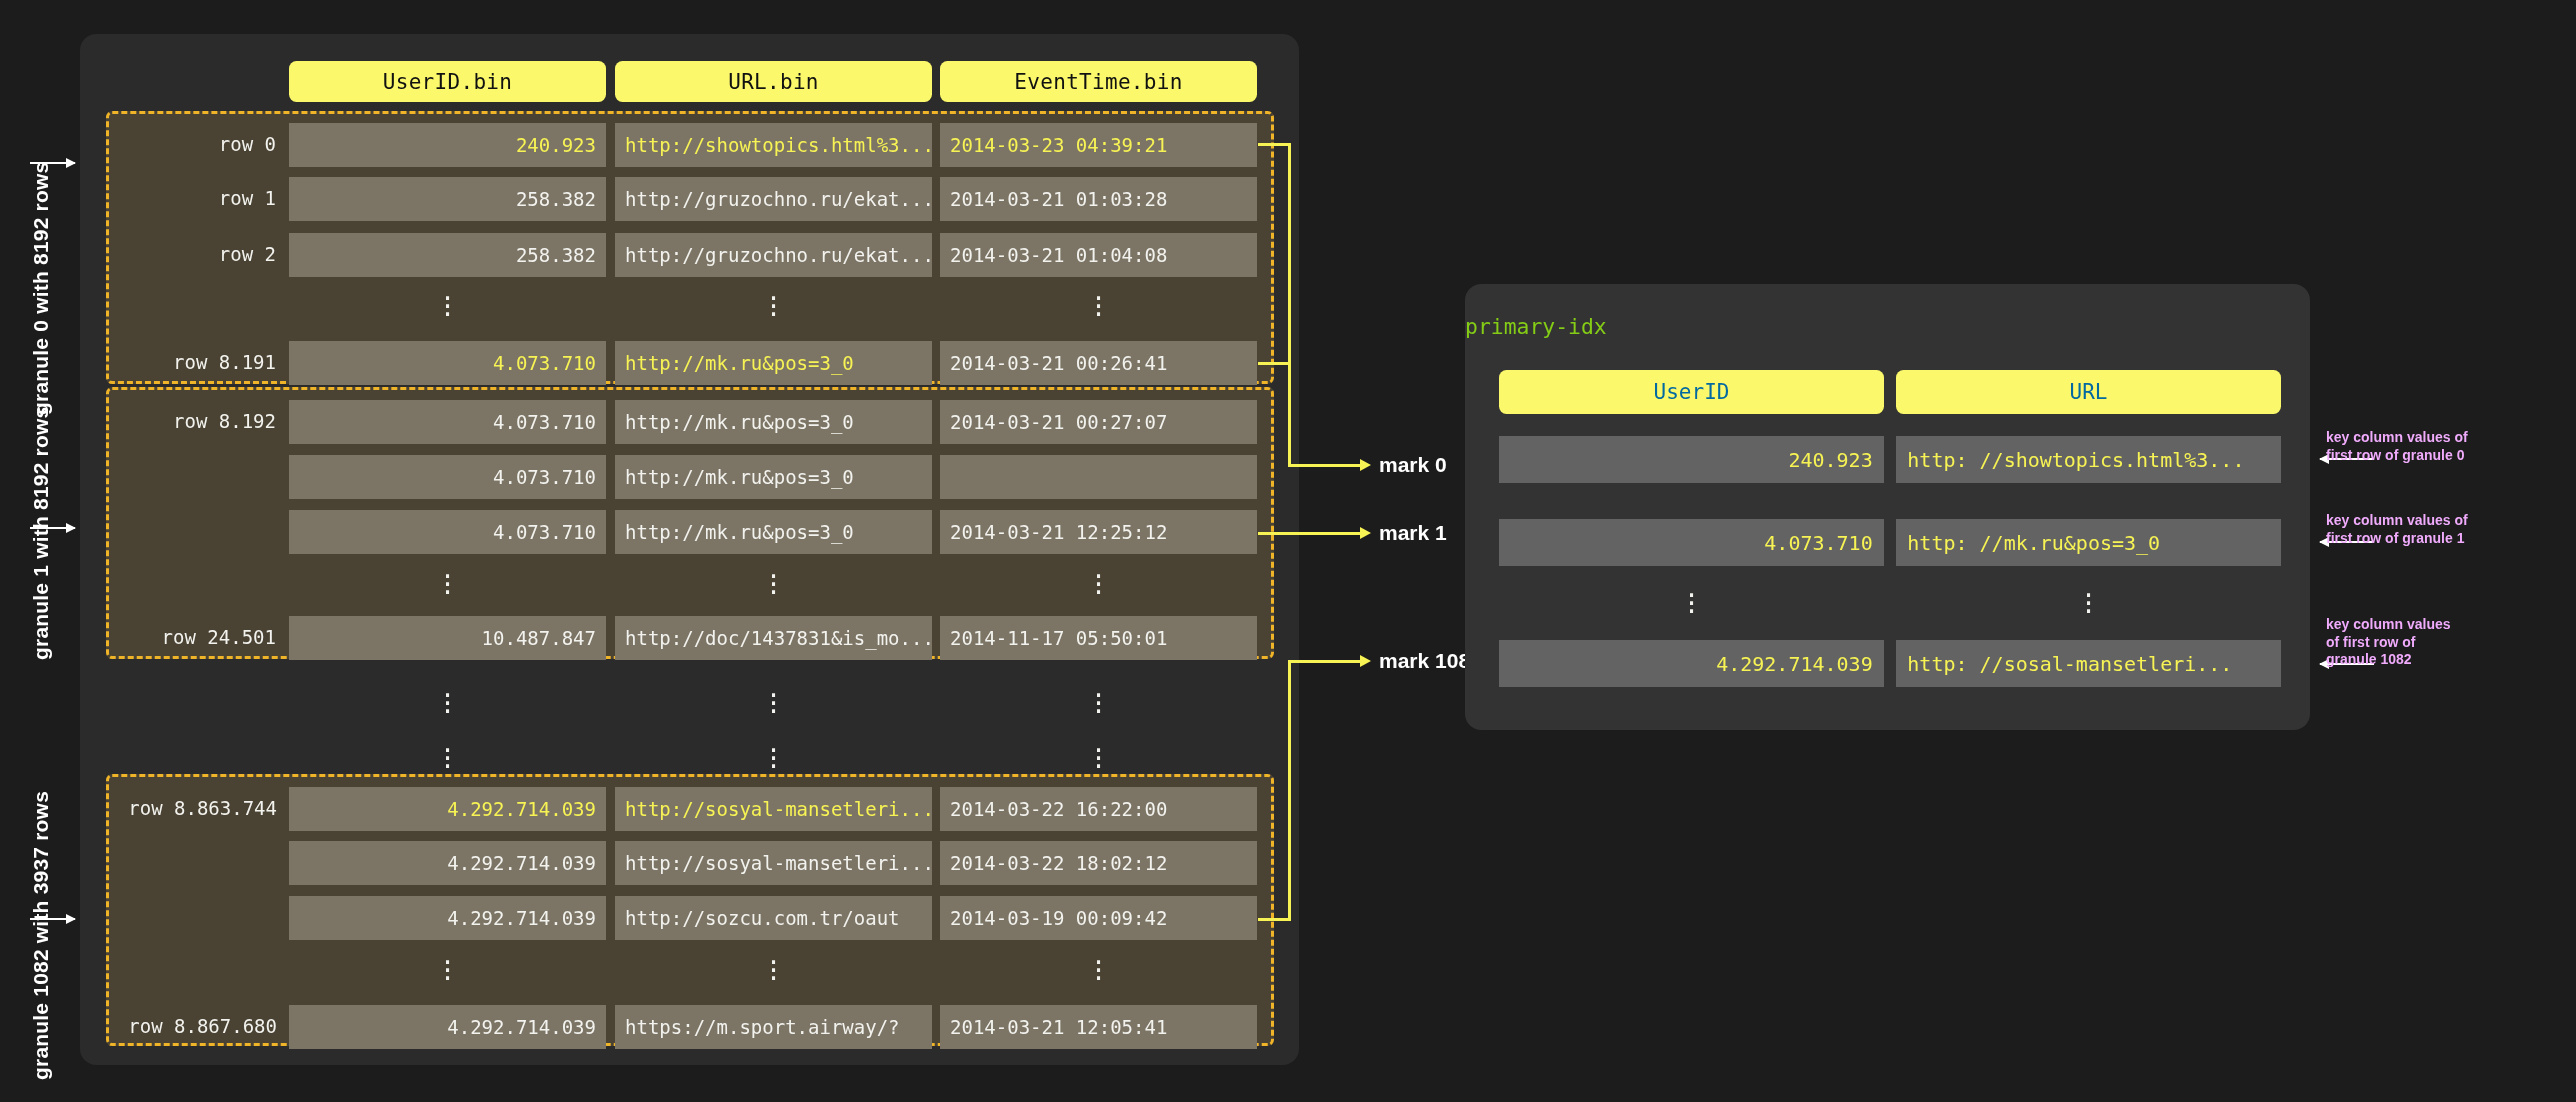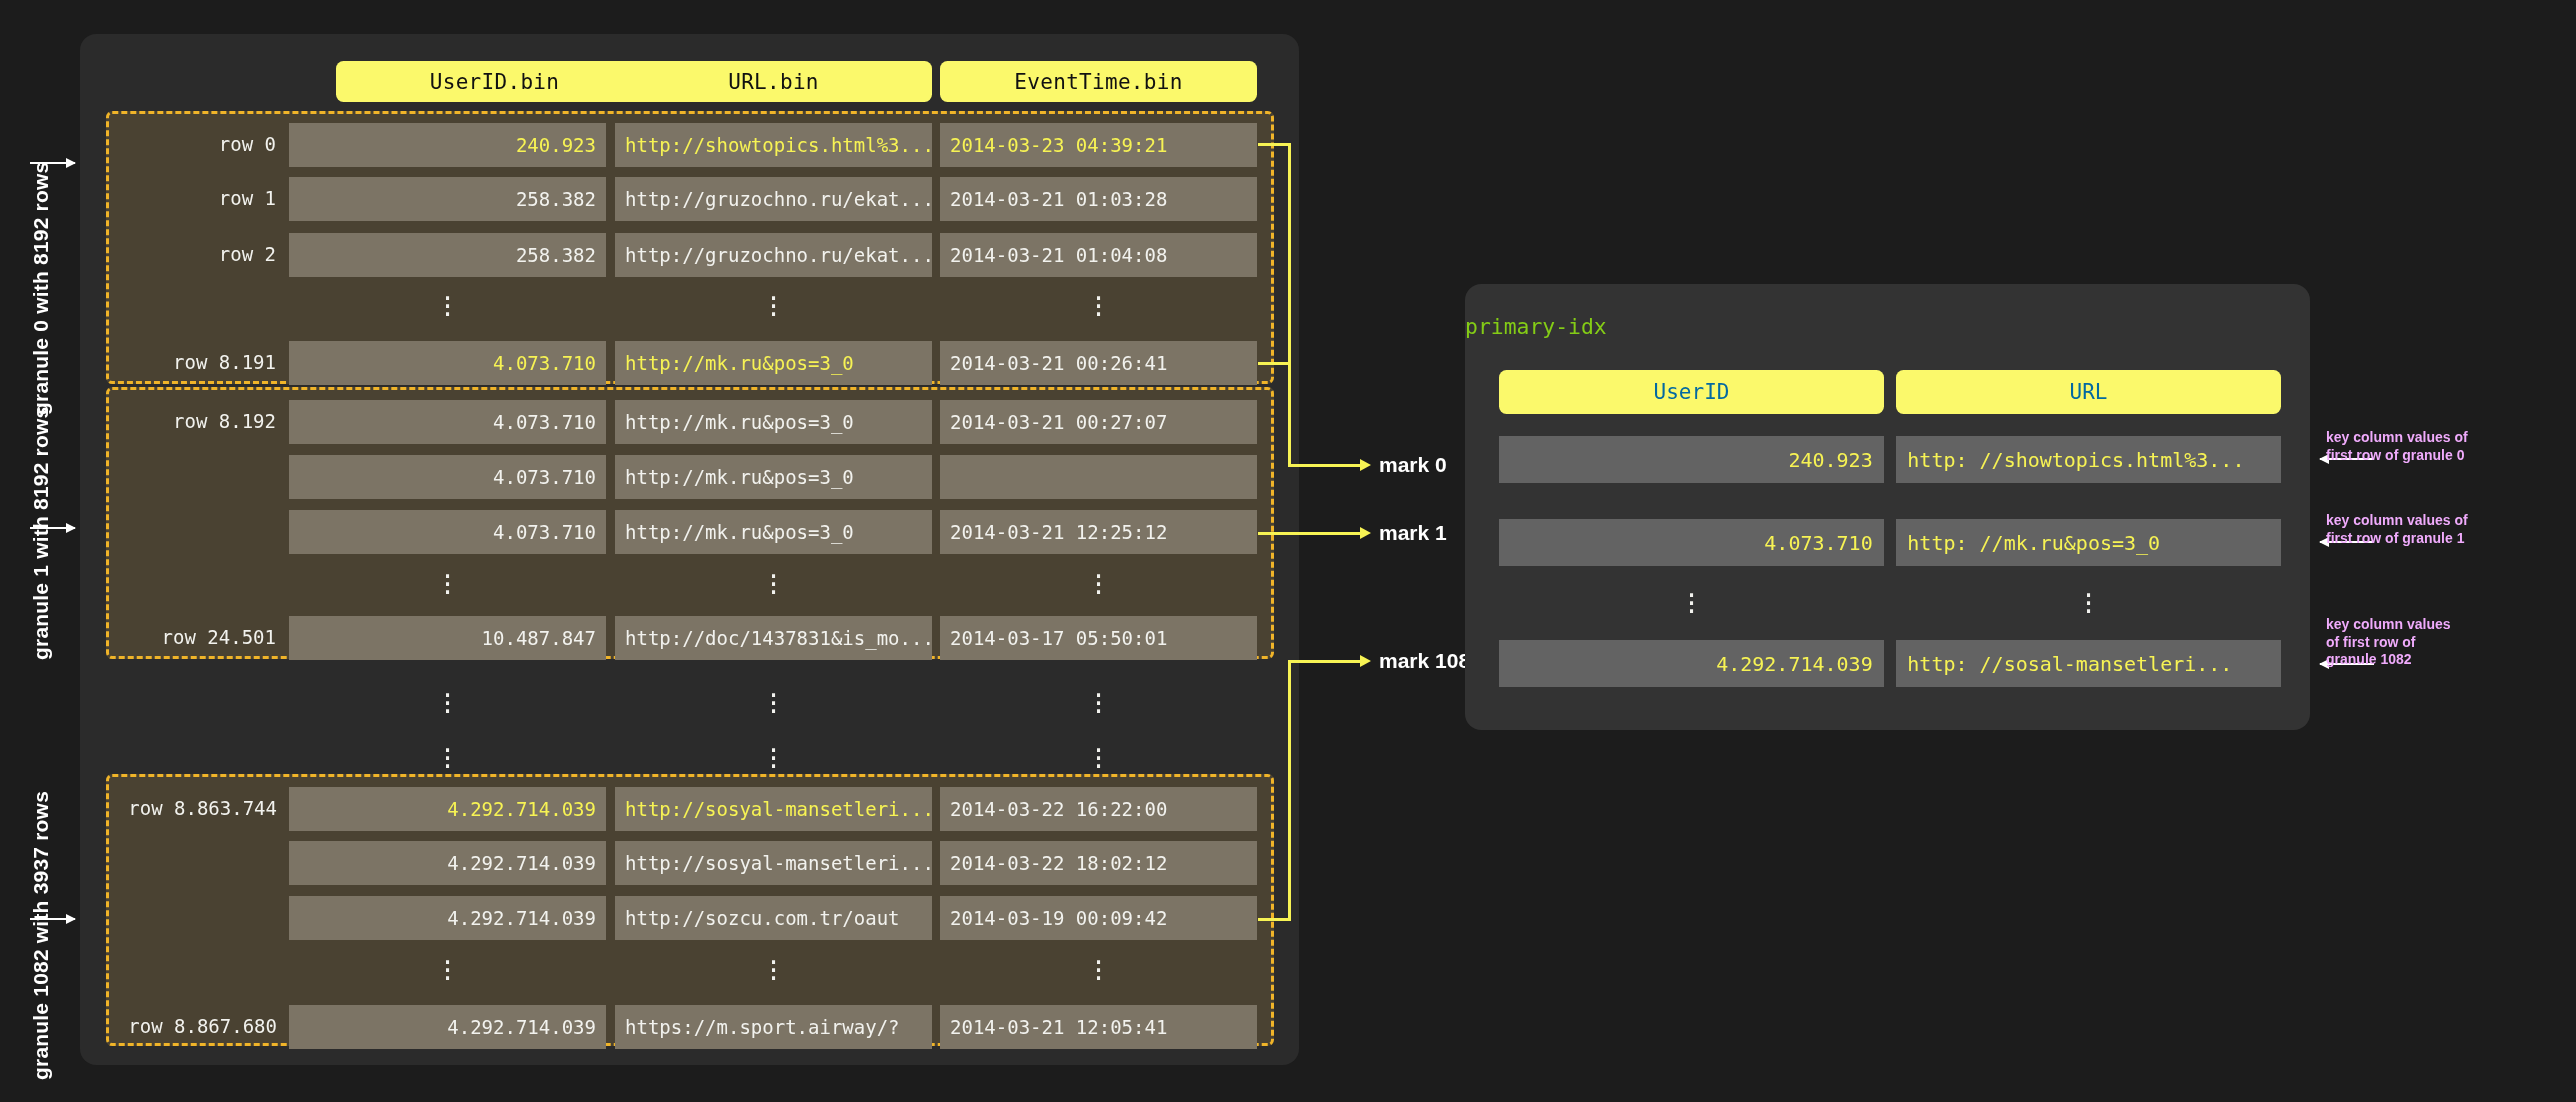--- a/index.html
+++ b/index.html
@@ -187,21 +187,21 @@
   <div class="gutter-arrow" style="left:30px; top:162px;"></div>
 
   <div class="granule-label" style="left:29px; top:660px;">granule 1 with 8192 rows</div>
   <div class="gutter-arrow" style="left:30px; top:527px;"></div>
 
   <div class="granule-label" style="left:29px; top:1080px;">granule 1082 with 3937 rows</div>
   <div class="gutter-arrow" style="left:30px; top:918px;"></div>
 
   <div class="parts-panel"></div>
 
-  <div class="col-head" style="left:289px; top:61px; width:317px;margin-left:47px;">UserID.bin</div>
+  <div class="col-head" style="left:289px; top:61px; width:317px;">UserID.bin</div>
   <div class="col-head" style="left:940px; top:61px; width:317px;">EventTime.bin</div>
   <div class="col-head" style="left:615px; top:61px; width:317px;">URL.bin</div>
 
   <div class="granule-box" style="left:106px; top:111px; width:1168px; height:273px;"></div>
 
   <div class="row-label" style="left:113px; top:133px; width:163px;">row 0</div>
   <div class="cell num hl" style="left:289px; top:123px; width:317px;">240.923</div>
   <div class="cell hl" style="left:615px; top:123px; width:317px;">http://showtopics.html%3...</div>
   <div class="cell hl" style="left:940px; top:123px; width:317px;">2014-03-23 04:39:21</div>
 
@@ -265,21 +265,21 @@
     </div>
   <div class="vdots" style="left:940px; top:566px; width:317px;">
       <span>.</span>
       <span>.</span>
       <span>.</span>
     </div>
 
   <div class="row-label" style="left:113px; top:626px; width:163px;">row 24.501</div>
   <div class="cell num" style="left:289px; top:616px; width:317px;">10.487.847</div>
   <div class="cell" style="left:615px; top:616px; width:317px;">http://doc/1437831&amp;is_mo...</div>
-  <div class="cell" style="left:940px; top:616px; width:317px;">2014-03-17 05:50:01</div>
+  <div class="cell" style="left:940px; top:616px; width:317px;">2014-11-17 05:50:01</div>
 
   <div class="vdots" style="left:289px; top:685px; width:317px;">
       <span>.</span>
       <span>.</span>
       <span>.</span>
     </div>
   <div class="vdots" style="left:615px; top:685px; width:317px;">
       <span>.</span>
       <span>.</span>
       <span>.</span>

